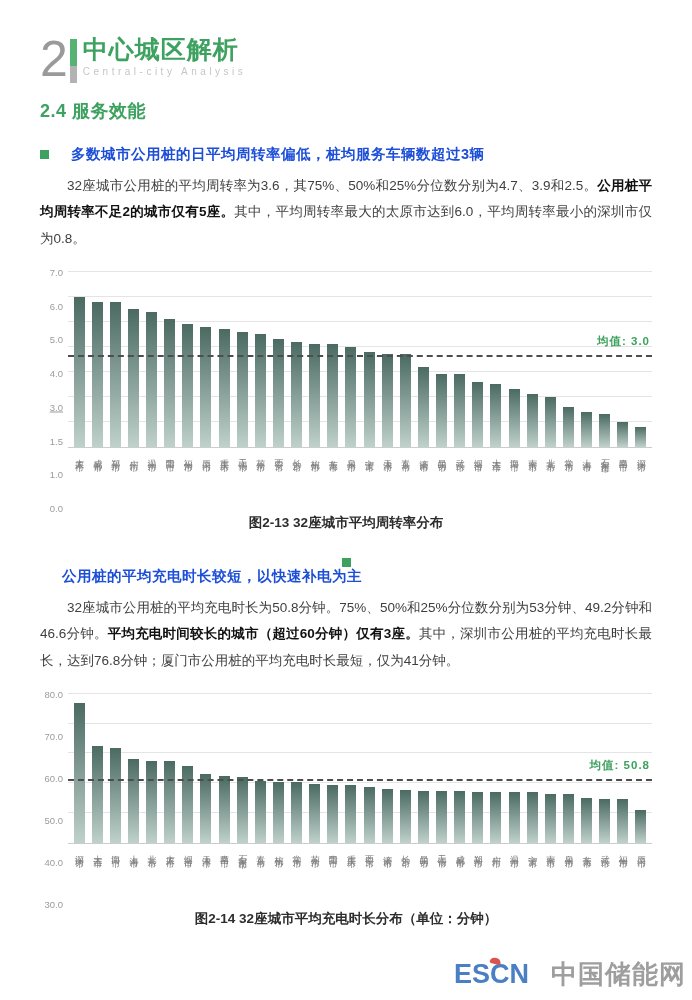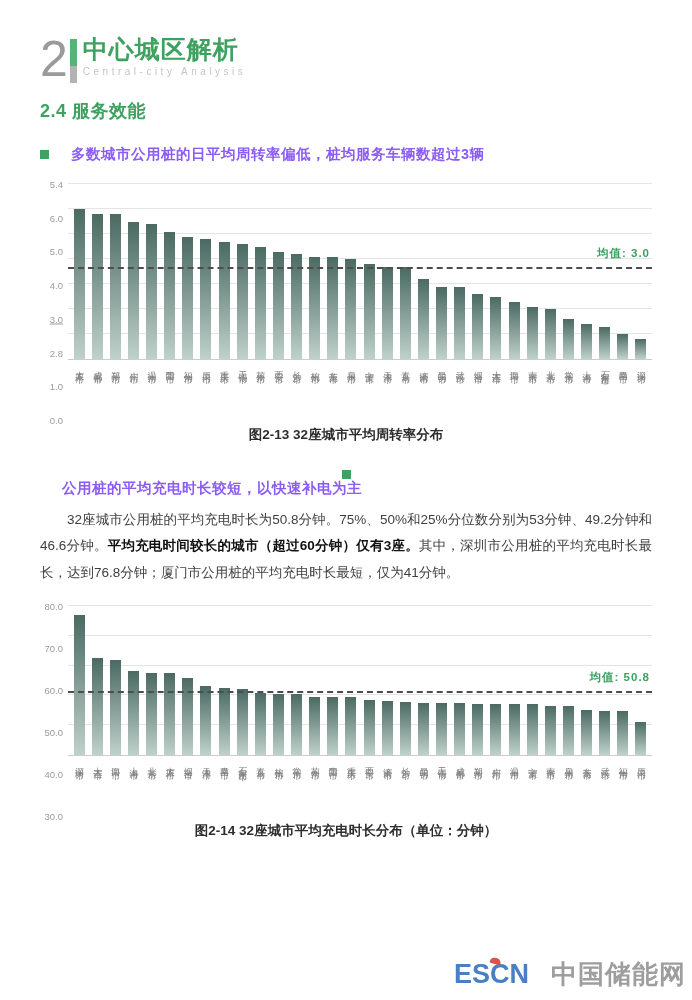--- a/index.html
+++ b/index.html
@@ -16,21 +16,21 @@
   .chap-bar .y{ flex:1; background:#b3b3b3; }
   .chap-text{ display:flex; flex-direction:column; }
   .chap-title{ font-size:25px; font-weight:bold; color:#3da15f; line-height:1.1; letter-spacing:1px; }
   .chap-sub{ font-size:10px; color:#c2c8c3; letter-spacing:3.5px; margin-top:2px; }
 
   .sec-title{ margin-top:16px; font-size:18px; font-weight:bold; color:#3da15f; letter-spacing:0.5px; }
 
   
   .bullet-row{ display:flex; align-items:baseline; margin-top:22px; }
   .bullet-sq{ width:9px; height:9px; background:#3da15f; flex:0 0 auto; align-self:center; }
-  .bullet-text{ margin-left:22px; font-size:14.5px; font-weight:bold; color:#8b5cf6; letter-spacing:0.5px; }
+  .bullet-text{ margin-left:22px; font-size:14.5px; font-weight:bold; color:#1d4ed8; letter-spacing:0.5px; }
   .para{ margin-top:9px; font-size:13.5px; line-height:1.95; color:#3f3f3f; text-align:justify; text-indent:2em; }
   .para b{ color:#111; }
 
   
   .chart{ margin-top:20px; display:flex; }
   .ygutter{ position:relative; width:28px; flex:0 0 28px; }
   .ytick{ position:absolute; right:5px; transform:translateY(50%); font-size:9.5px; color:#9b9b9b; }
   .plotwrap{ flex:1; }
   .plot{ position:relative; border-bottom:1px solid #cccccc; }
   .chart[data-chart="0"] .plot{ height:176px; }
@@ -69,31 +69,32 @@
         <div class="chap-sub">Central-city Analysis</div>
       </div>
     </div>
 
     <div class="sec-title">2.4 服务效能</div>
 
     <div class="bullet-row">
       <div class="bullet-sq"></div>
       <div class="bullet-text">多数城市公用桩的日平均周转率偏低，桩均服务车辆数超过3辆</div>
     </div>
+    <p class="para"><span>32座城市公用桩的平均周转率为3.6，其75%、50%和25%分位数分别为4.7、3.9和2.5。</span><b>公用桩平均周转率不足2的城市仅有5座。</b><span>其中，平均周转率最大的太原市达到6.0，平均周转率最小的深圳市仅为0.8。</span></p>
 
     <div class="chart" data-chart="0">
       <div class="ygutter">
           <div class="ytick" style="bottom: 0%;">0.0</div>
           <div class="ytick" style="bottom: 14.2857%;">1.0</div>
-          <div class="ytick" style="bottom: 28.5714%;">2.8</div>
+          <div class="ytick" style="bottom: 28.5714%;">1.5</div>
           <div class="ytick" style="bottom: 42.8571%; text-decoration: underline;">3.0</div>
           <div class="ytick" style="bottom: 57.1429%;">4.0</div>
           <div class="ytick" style="bottom: 71.4286%;">5.0</div>
           <div class="ytick" style="bottom: 85.7143%;">6.0</div>
-          <div class="ytick" style="bottom: 100%;">5.4</div>
+          <div class="ytick" style="bottom: 100%;">7.0</div>
         </div>
       <div class="plotwrap">
         <div class="plot">
             <div class="gridline" style="bottom: 14.2857%;"></div>
             <div class="gridline" style="bottom: 28.5714%;"></div>
             <div class="gridline" style="bottom: 42.8571%;"></div>
             <div class="gridline" style="bottom: 57.1429%;"></div>
             <div class="gridline" style="bottom: 71.4286%;"></div>
             <div class="gridline" style="bottom: 85.7143%;"></div>
             <div class="gridline" style="bottom: 100%;"></div>

